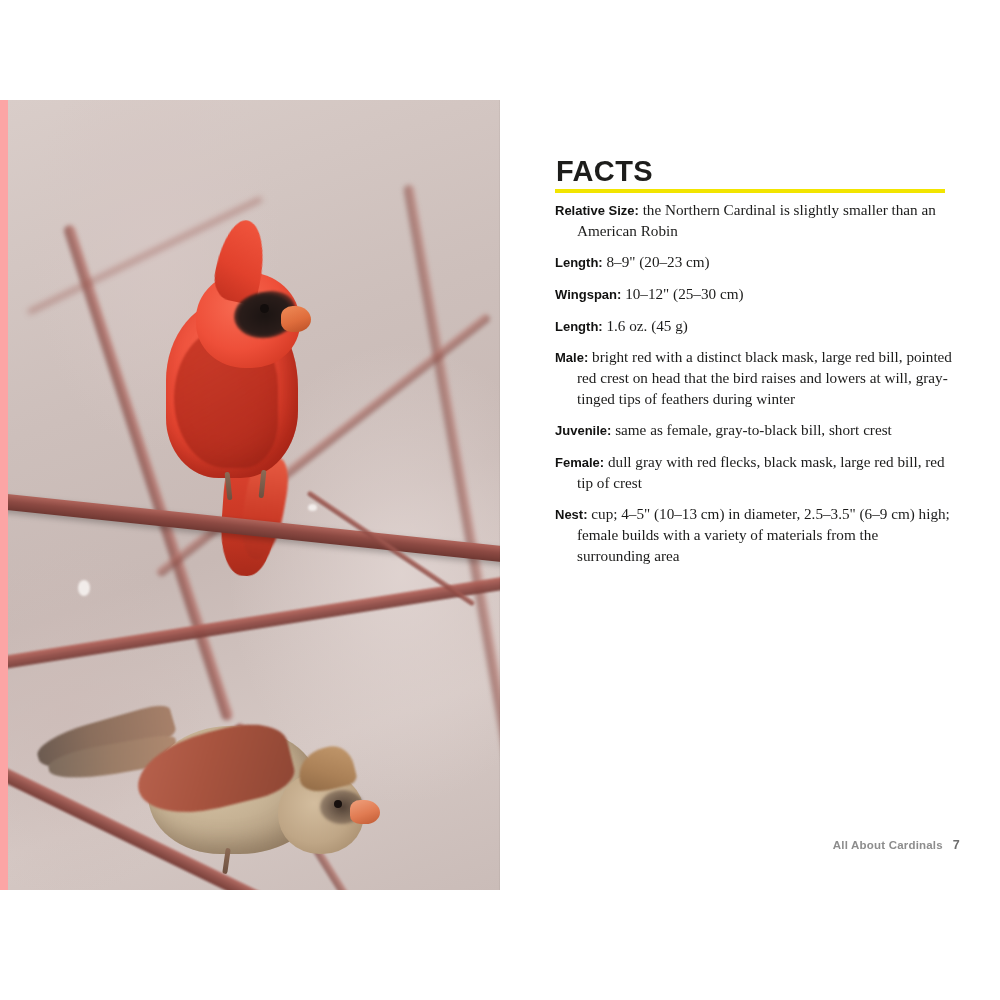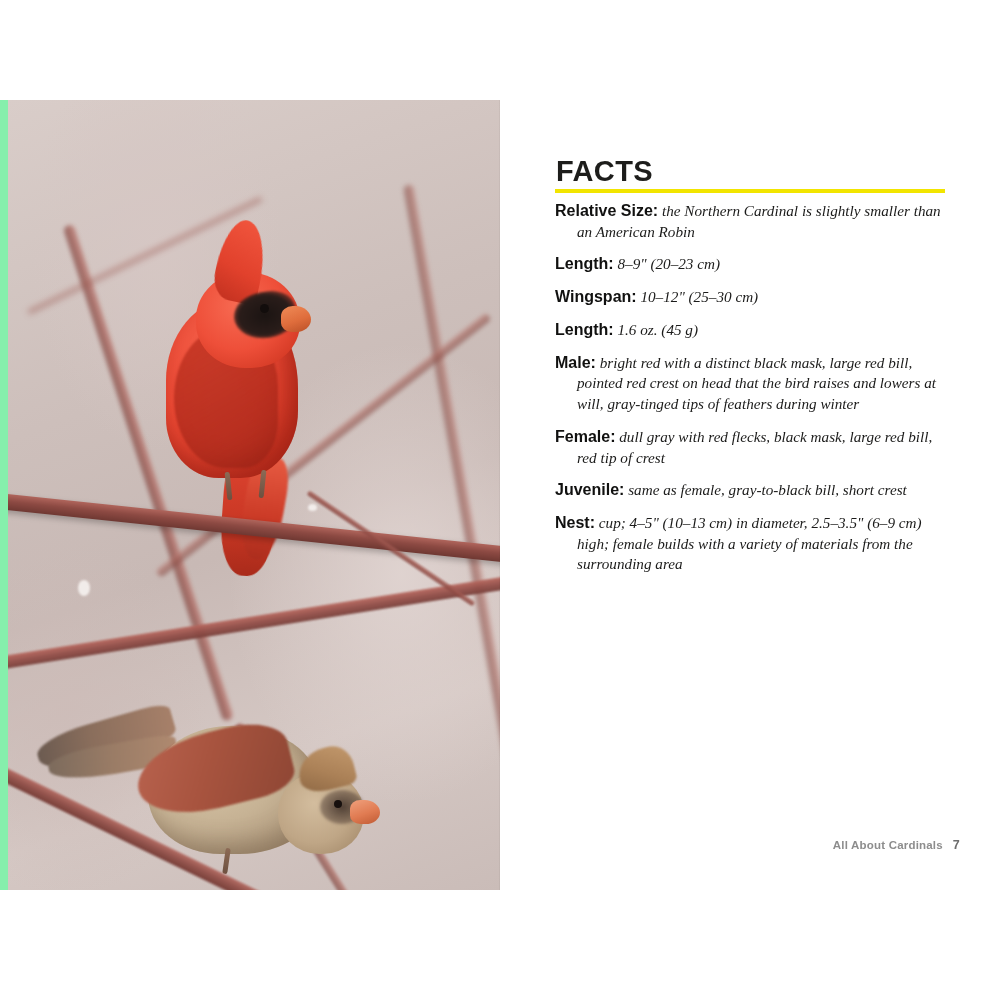--- a/index.html
+++ b/index.html
@@ -15,21 +15,21 @@
     overflow: hidden;
   }
 
   
   .spread {
     position: absolute;
     left: 0;
     top: 100px;
     width: 928px;
     height: 790px;
-    background: #86efac;
+    background: #fca5a5;
   }
 
   
   .photo-page {
     position: absolute;
     left: 8px;
     top: 0;
     width: 492px;
     height: 790px;
     overflow: hidden;
@@ -336,26 +336,25 @@
     font-size: 15.2px;
     line-height: 1.36;
     color: #1b1b1a;
     margin-bottom: 11px;
     text-indent: -0px;
     padding-left: 0;
   }
   .fact .label {
     font-family: "Liberation Sans", sans-serif;
     font-weight: bold;
-    font-size: 16px;
+    font-size: 13px;
     color: #111110;
   }
   .fact .body {
     font-family: "Liberation Serif", serif;
-    font-style: italic;
   }
   .fact-hang {
     padding-left: 22px;
     text-indent: -22px;
   }
   .footer {
     position: absolute;
     right: 32px;
     bottom: 38px;
     font-family: "Liberation Sans", sans-serif;
@@ -453,25 +452,25 @@
 
       <div class="fact">
         <span class="label">Length:</span><span class="body"> 1.6 oz. (45 g)</span>
       </div>
 
       <div class="fact fact-hang">
         <span class="label">Male:</span><span class="body"> bright red with a distinct black mask, large red bill, pointed red crest on head that the bird raises and lowers at will, gray-tinged tips of feathers during winter</span>
       </div>
 
       <div class="fact fact-hang">
+        <span class="label">Juvenile:</span><span class="body"> same as female, gray-to-black bill, short crest</span>
+      </div>
+
+      <div class="fact fact-hang">
         <span class="label">Female:</span><span class="body"> dull gray with red flecks, black mask, large red bill, red tip of crest</span>
-      </div>
-
-      <div class="fact fact-hang">
-        <span class="label">Juvenile:</span><span class="body"> same as female, gray-to-black bill, short crest</span>
       </div>
 
       <div class="fact fact-hang">
         <span class="label">Nest:</span><span class="body"> cup; 4–5" (10–13 cm) in diameter, 2.5–3.5" (6–9 cm) high; female builds with a variety of materials from the surrounding area</span>
       </div>
 
 
 
     </div>
 

